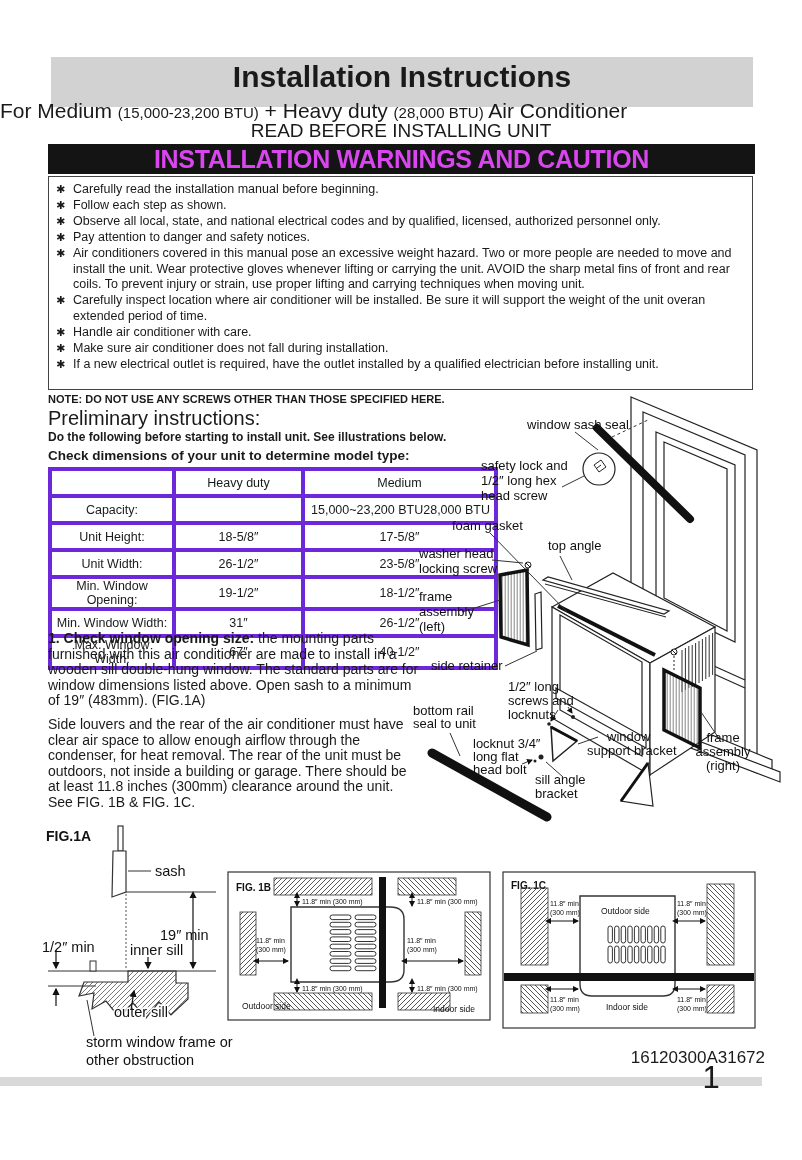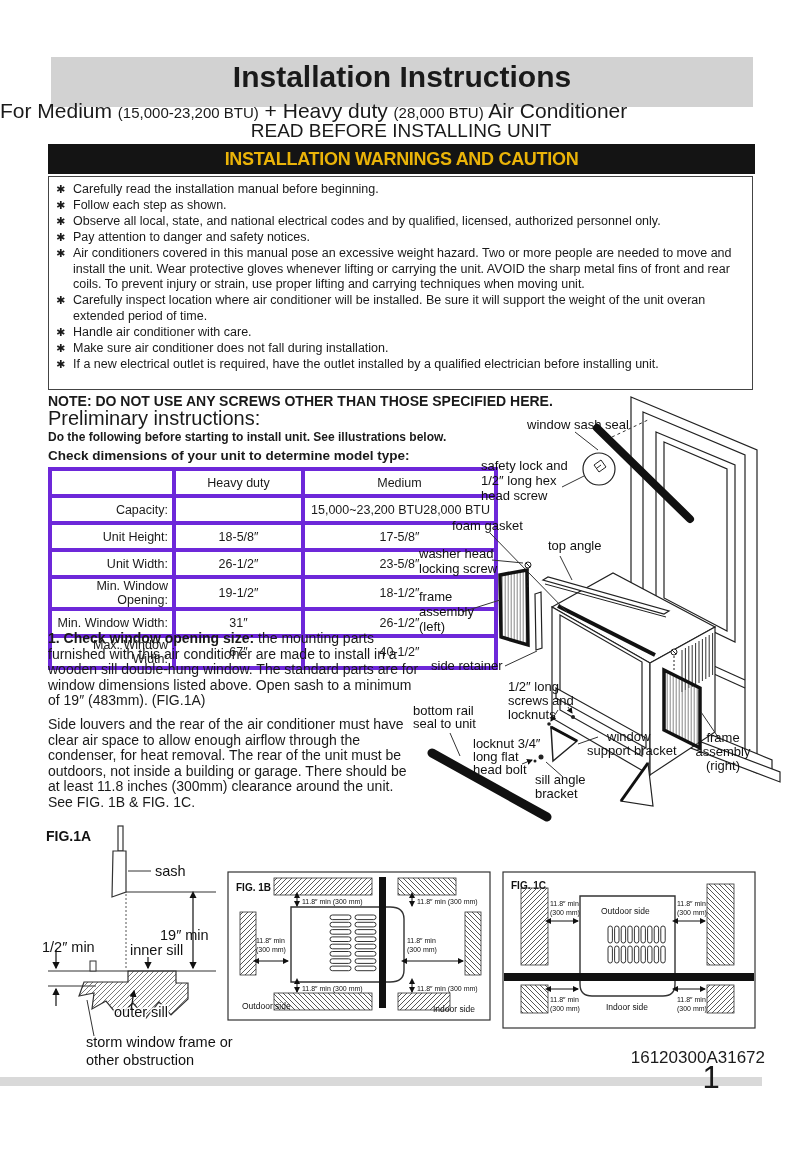--- a/index.html
+++ b/index.html
@@ -5,36 +5,36 @@
   html,body{margin:0;padding:0;background:#888;}
   #page{position:relative;width:802px;height:1160px;background:#ffffff;margin:0 auto;
         font-family:"Liberation Sans",sans-serif;color:#1a1a1a;overflow:hidden;}
   .abs{position:absolute;}
   
   #title-bar{left:51px;top:57px;width:702px;height:50px;background:#d2d2d2;
              text-align:center;font-weight:bold;font-size:30px;line-height:39px;}
   #subtitle{left:0;top:99px;width:802px;text-align:left;font-size:21px;}
   #subtitle .sm{font-size:15px;}
   #read-before{left:0;top:120px;width:802px;text-align:center;font-weight:normal;font-size:19px;}
-  #warn-bar{left:48px;top:144px;width:707px;height:30px;background:#141414;color:#eab308;
-            text-align:center;font-weight:bold;font-size:18px;line-height:31px;letter-spacing:-0.3px;}
+  #warn-bar{left:48px;top:144px;width:707px;height:30px;background:#141414;color:#d946ef;
+            text-align:center;font-weight:bold;font-size:25px;line-height:31px;letter-spacing:-0.3px;}
   #warn-box{left:48px;top:176px;width:705px;height:214px;border:1px solid #444;
             padding:5px 7px 0 7px;box-sizing:border-box;font-size:12.5px;line-height:15.9px;}
   .witem{display:flex;}
   .witem .bul{width:17px;flex:0 0 17px;font-family:"DejaVu Sans",sans-serif;font-size:11px;}
   .wplain{margin-left:0;}
-  #note-line{left:48px;top:393px;font-weight:bold;font-size:14px;}
+  #note-line{left:48px;top:393px;font-weight:bold;font-size:11px;}
   #prelim-title{left:48px;top:407px;font-size:20px;}
   #prelim-line1{left:48px;top:430px;font-weight:bold;font-size:12px;}
   #prelim-line2{left:48px;top:448px;font-weight:bold;font-size:13.5px;}
   
   #dim-table{left:48px;top:467px;}
   #dim-table table{border-collapse:collapse;table-layout:fixed;font-size:12.5px;}
   #dim-table td,#dim-table th{border:4px solid #6d28d9;height:23px;padding:0 4px;font-weight:normal;}
-  #dim-table .c0{width:112px;text-align:right;}
+  #dim-table .c0{width:112px;text-align:center;}
   #dim-table .c1{width:117px;text-align:center;}
   #dim-table .c2{width:114px;text-align:center;}
   #dim-table .ovf{white-space:nowrap;overflow:visible;text-align:left;padding-left:6px;}
   
   .para{width:372px;font-size:14px;line-height:15.6px;}
   #sec1{left:48px;top:631px;}
   #sec2{left:48px;top:717px;}
   
   #doc-number{left:560px;top:1048px;width:205px;text-align:right;font-size:17px;}
   #footer-bar{left:0;top:1077px;width:762px;height:9px;background:#d9d9d9;}

